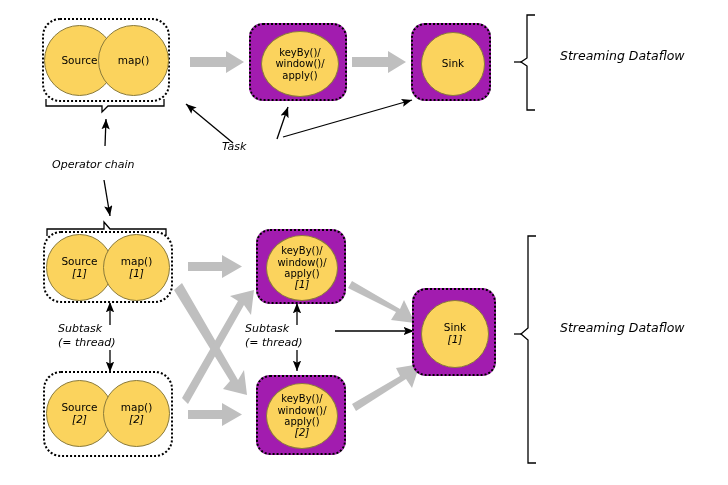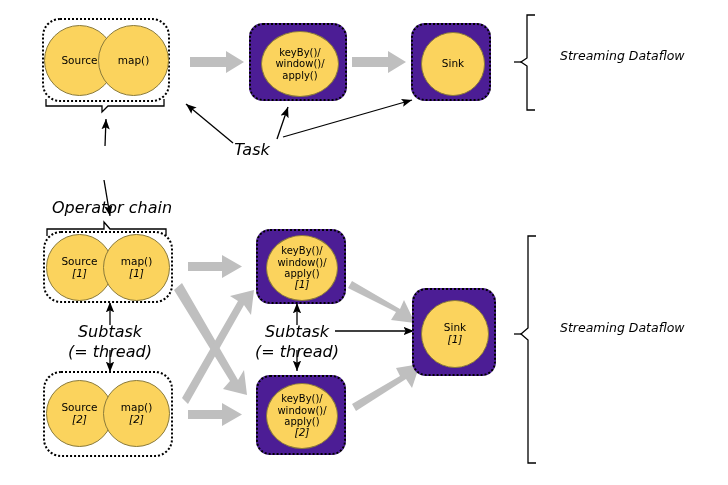--- a/index.html
+++ b/index.html
@@ -32,21 +32,21 @@
     box-sizing: border-box;
     border: 2px dotted #000000;
     border-radius: 18px;
     background: #ffffff;
   }
   .taskbox {
     position: absolute;
     box-sizing: border-box;
     border: 2px dotted #000000;
     border-radius: 14px;
-    background: #4c1d95;
+    background: #a21caf;
   }
   .circle {
     position: absolute;
     border-radius: 50%;
     background: #FBD35D;
     border: 1px solid #8a7a3a;
     box-sizing: border-box;
     display: flex;
     flex-direction: column;
     align-items: center;
@@ -63,23 +63,22 @@
     font-size: 10px;
     white-space: nowrap;
   }
   .circle .idx {
     font-size: 10.5px;
     font-style: italic;
   }
   .annot {
     position: absolute;
     font-style: italic;
-    font-size: 16px;
+    font-size: 11px;
     color: #000000;
-    text-align: center;
     line-height: 1.25;
     white-space: nowrap;
   }
   .brace-label {
     position: absolute;
     font-style: italic;
     font-size: 12.5px;
     color: #000000;
     line-height: 1.3;
     text-align: left;
@@ -176,21 +175,21 @@
   <div class="taskbox" style="left:411px; top:23px; width:80px; height:78px;">
     <div class="circle" style="left:8px; top:7px; width:64px; height:64px;">
       <span class="lbl">Sink</span>
     </div>
   </div>
 
   <div class="brace-label" style="left:560px; top:48px;">
     <div>Streaming Dataflow</div>
   </div>
 
-  <div class="annot" style="left:52px; top:158px; width:110px;margin-top:40px;">Operator chain</div>
+  <div class="annot" style="left:52px; top:158px; width:110px;">Operator chain</div>
 
   <div class="annot" style="left:222px; top:140px; width:60px;">Task</div>
 
   <div class="chainbox" style="left:43px; top:231px; width:130px; height:72px;"></div>
   <div class="circle" style="left:46px; top:234px; width:67px; height:67px;">
     <span class="lbl">Source</span>
     <span class="idx">[1]</span>
   </div>
   <div class="circle" style="left:103px; top:234px; width:67px; height:67px;">
     <span class="lbl">map()</span>

